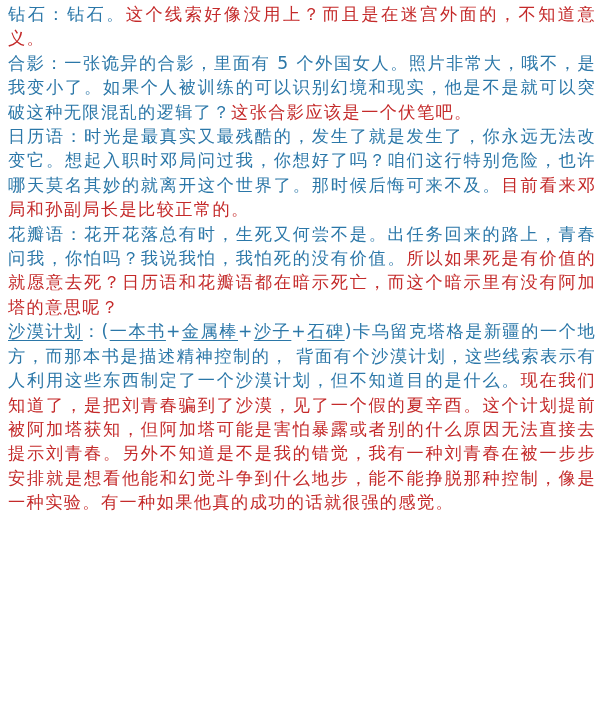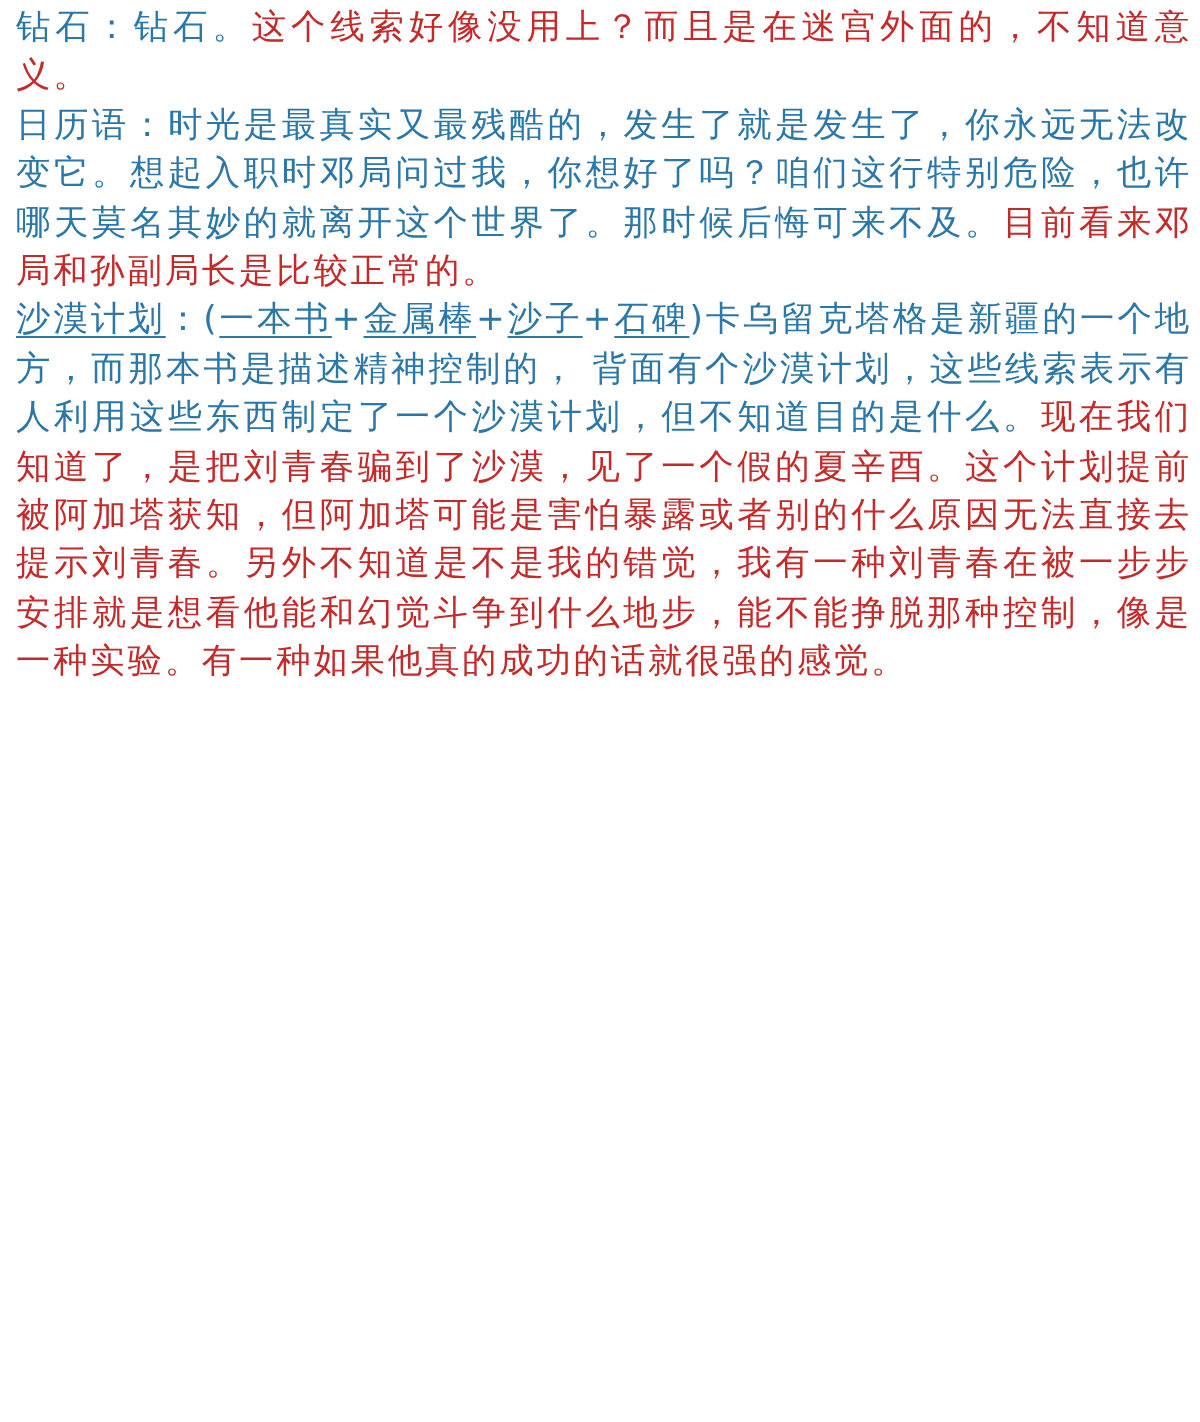--- a/index.html
+++ b/index.html
@@ -26,23 +26,29 @@
 
 
   <p class="entry">
     <span class="blue">钻石</span><span class="blue">：</span><span class="blue">钻石。</span><span class="red">这个线索好像没用上？而且是在迷宫外面的，不知道意义。</span>
   </p>
 
 
 
 
 
+  <p class="entry">
+    <span class="blue">合影</span><span class="blue">：</span><span class="blue">一张诡异的合影，里面有 5 个外国女人。照片非常大，哦不，是我变小了。如果个人被训练的可以识别幻境和现实，他是不是就可以突破这种无限混乱的逻辑了？</span><span class="red">这张合影应该是一个伏笔吧。</span>
+  </p>
 
   <p class="entry">
     <span class="blue">日历语</span><span class="blue">：</span><span class="blue">时光是最真实又最残酷的，发生了就是发生了，你永远无法改变它。想起入职时邓局问过我，你想好了吗？咱们这行特别危险，也许哪天莫名其妙的就离开这个世界了。那时候后悔可来不及。</span><span class="red">目前看来邓局和孙副局长是比较正常的。</span>
   </p>
 
+  <p class="entry">
+    <span class="blue">花瓣语</span><span class="blue">：</span><span class="blue">花开花落总有时，生死又何尝不是。出任务回来的路上，青春问我，你怕吗？我说我怕，我怕死的没有价值。</span><span class="red">所以如果死是有价值的就愿意去死？日历语和花瓣语都在暗示死亡，而这个暗示里有没有阿加塔的意思呢？</span>
+  </p>
 
   <p class="entry">
     <span class="blue ul">沙漠计划</span><span class="blue">：</span><span class="blue">(<span class="ul">一本书</span>+<span class="ul">金属棒</span>+<span class="ul">沙子</span>+<span class="ul">石碑</span>)</span><span class="blue">卡乌留克塔格是新疆的一个地方，而那本书是描述精神控制的，  背面有个沙漠计划，这些线索表示有人利用这些东西制定了一个沙漠计划，但不知道目的是什么。</span><span class="red">现在我们知道了，是把刘青春骗到了沙漠，见了一个假的夏辛酉。这个计划提前被阿加塔获知，但阿加塔可能是害怕暴露或者别的什么原因无法直接去提示刘青春。另外不知道是不是我的错觉，我有一种刘青春在被一步步安排就是想看他能和幻觉斗争到什么地步，能不能挣脱那种控制，像是一种实验。有一种如果他真的成功的话就很强的感觉。</span>
   </p>
 
 </div>
 
 </body></html>

